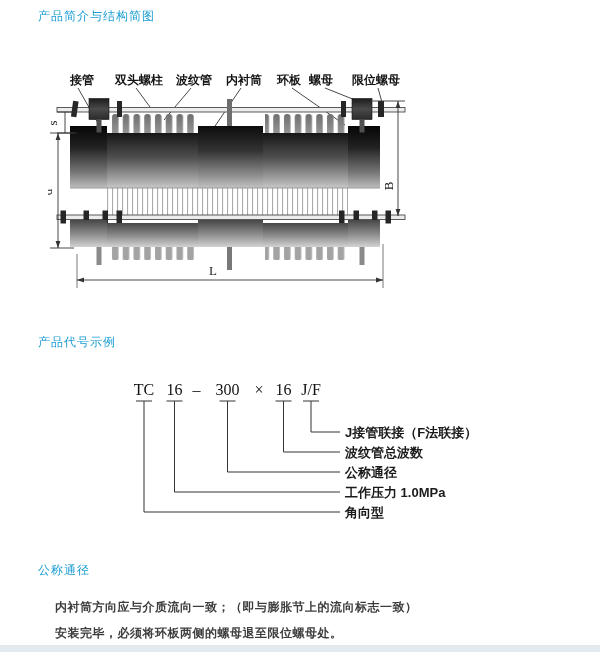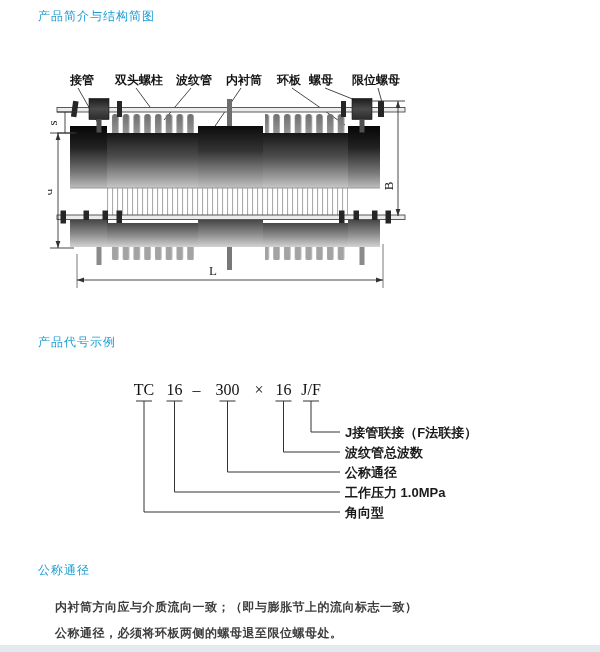--- a/index.html
+++ b/index.html
@@ -212,15 +212,15 @@
   <text class="callout" x="230" y="58.5">J接管联接（F法联接）</text>
   <text class="callout" x="230" y="78.5">波纹管总波数</text>
   <text class="callout" x="230" y="98.5">公称通径</text>
   <text class="callout" x="230" y="118.5">工作压力 1.0MPa</text>
   <text class="callout" x="230" y="138.5">角向型</text>
 </svg>
 
 <div class="sec-heading" id="heading-install">公称通径</div>
 
 <div class="install-text" id="install-line1">内衬筒方向应与介质流向一致；（即与膨胀节上的流向标志一致）</div>
-<div class="install-text" id="install-line2">公称通径，必须将环板两侧的螺母退至限位螺母处。</div>
+<div class="install-text" id="install-line2">安装完毕，必须将环板两侧的螺母退至限位螺母处。</div>
 
 <div class="bottom-strip"></div>
 
 </body></html>

